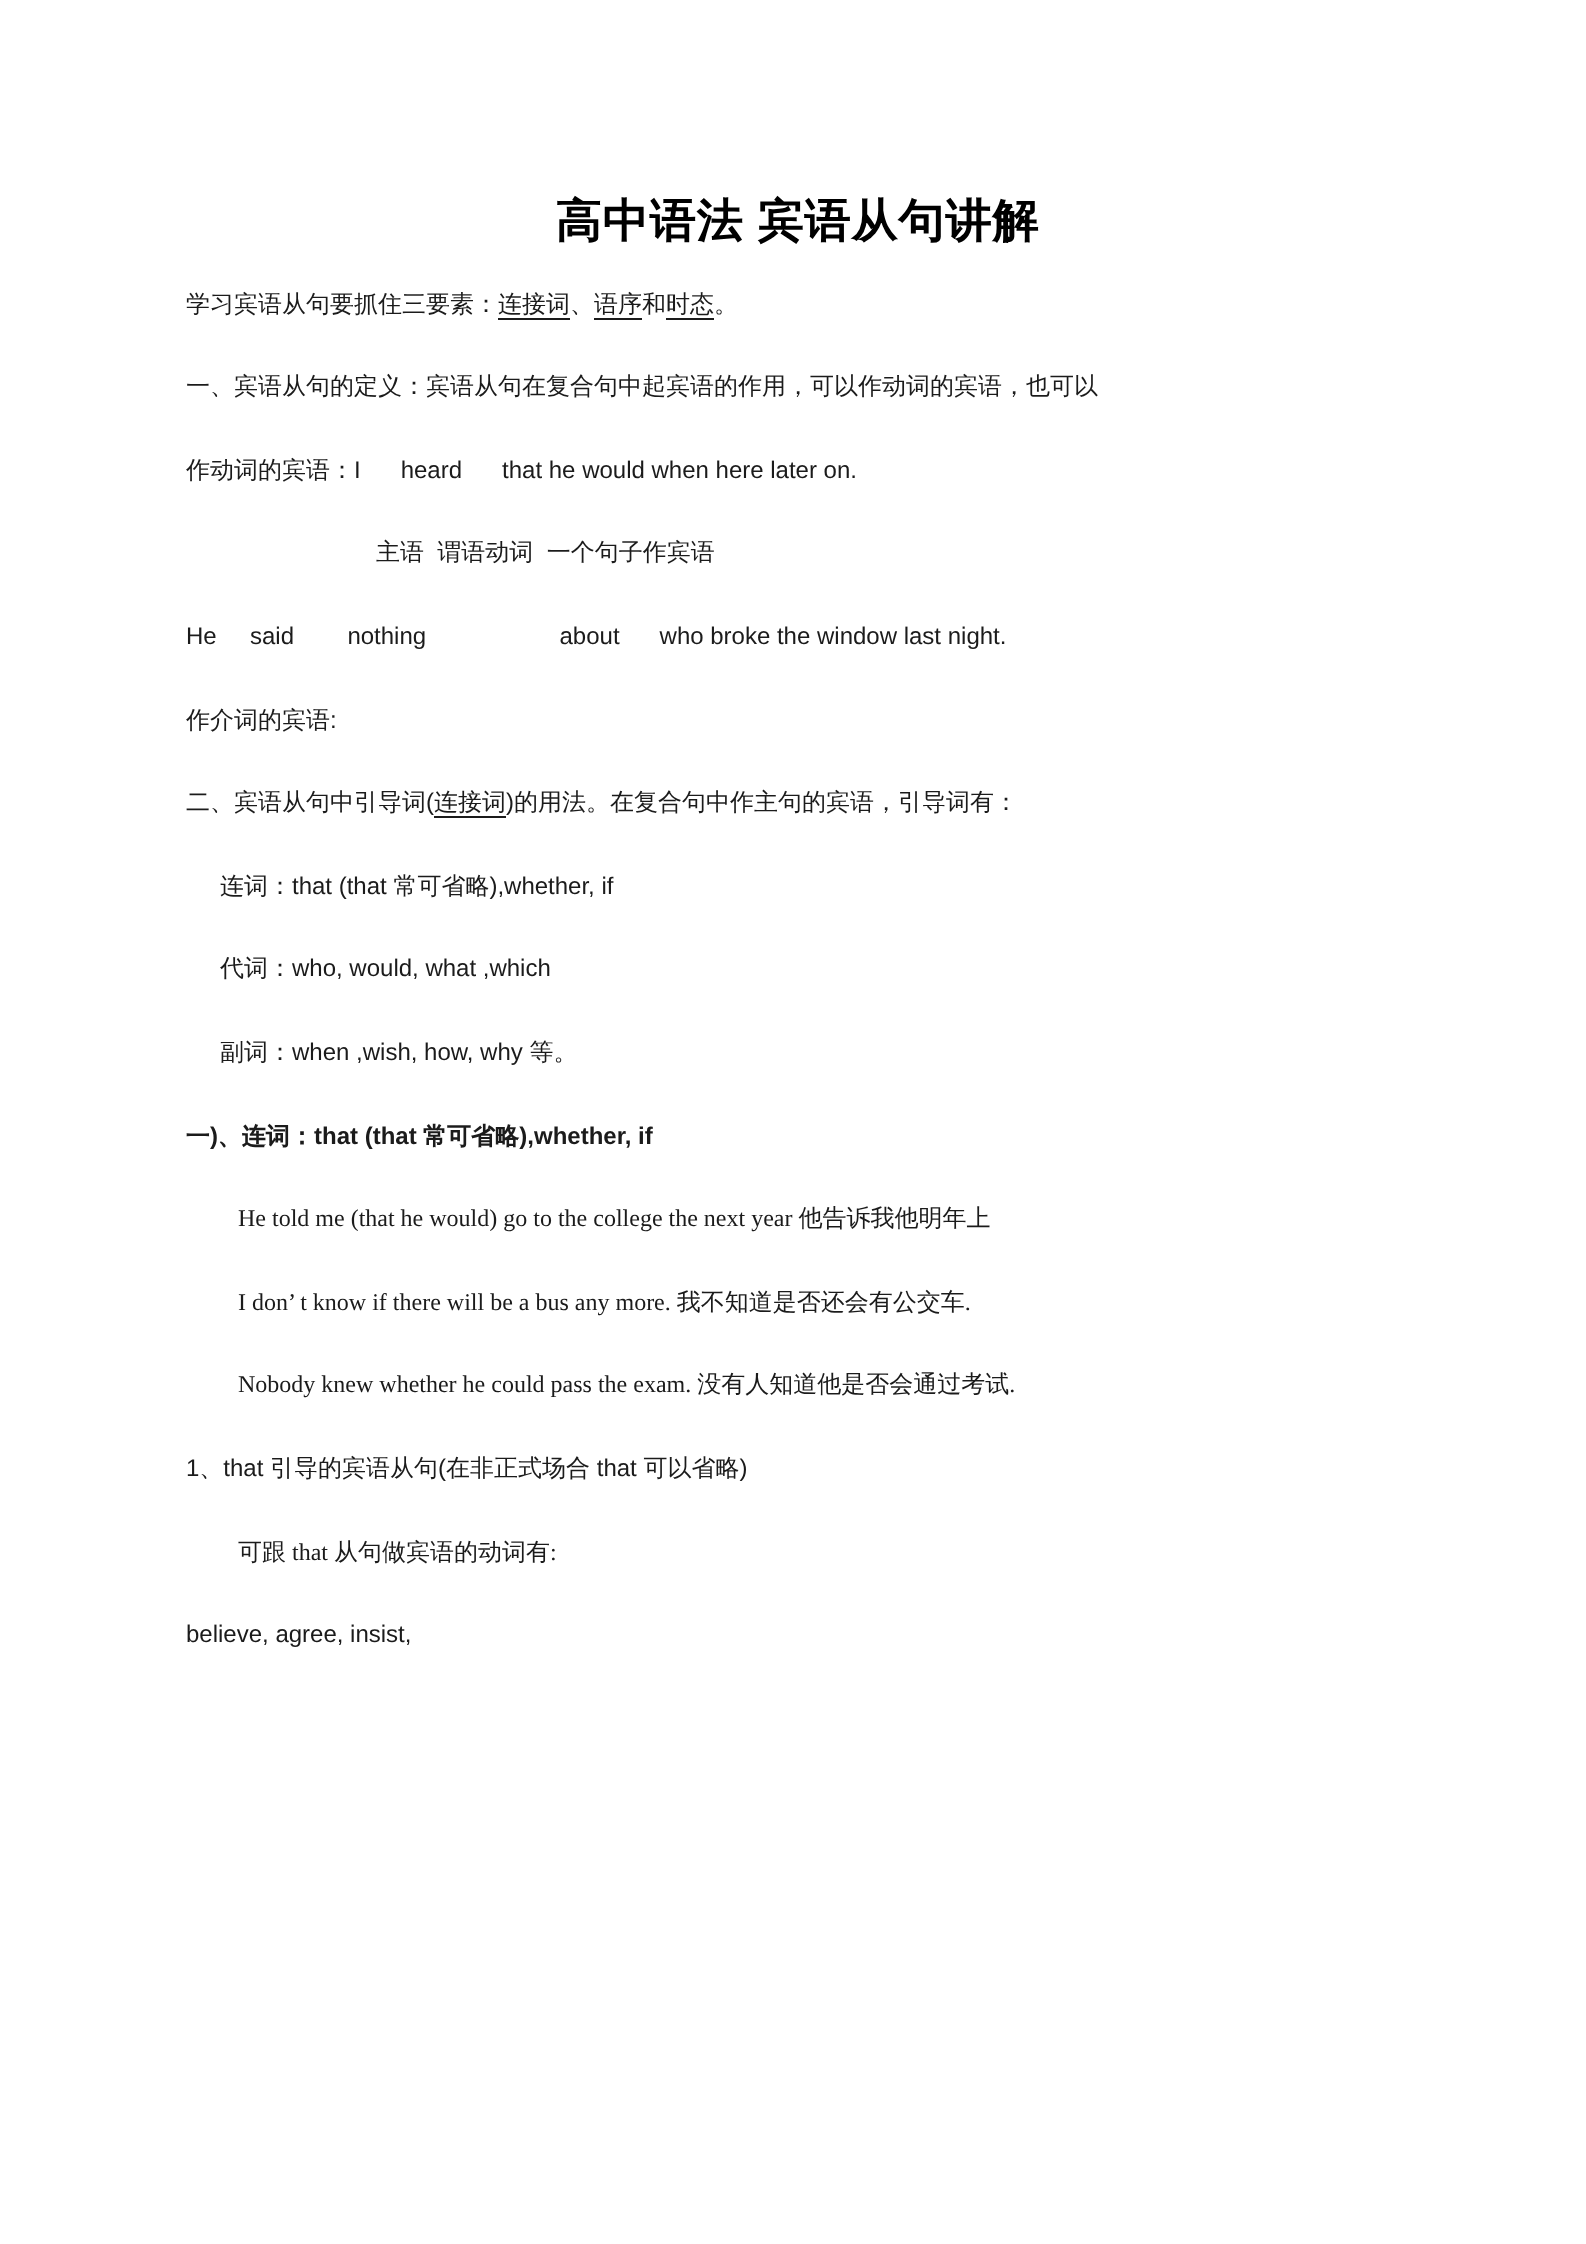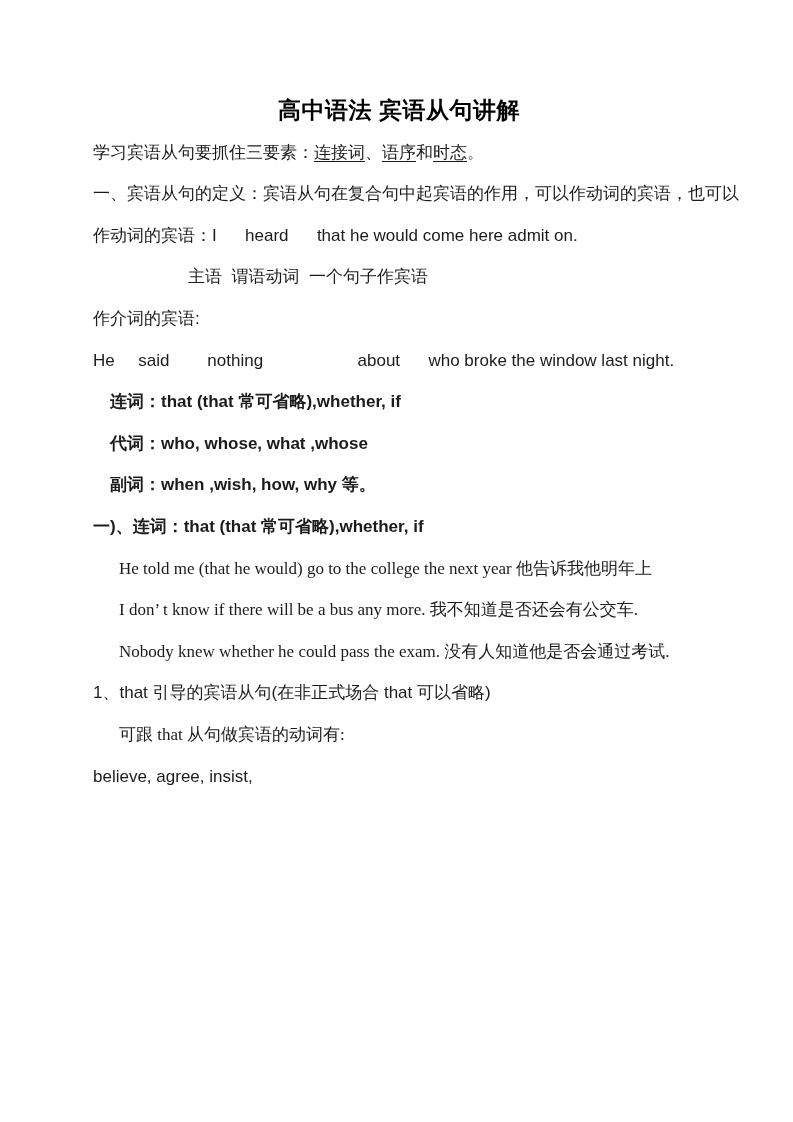--- a/index.html
+++ b/index.html
@@ -27,50 +27,51 @@
     font-size: 23px;
     font-weight: 700;
     color: #000000;
     text-align: center;
     line-height: 41.6px;
     white-space: pre;
     letter-spacing: 0.5px;
   }
   .ln {
     margin: 0;
-    font-size: 17px;
+    font-size: 12px;
     line-height: 41.6px;
     white-space: pre;
     color: #1b1b1b;
   }
   .ln.bold { font-weight: 700; }
-  .ind-1 { padding-left: 17px; font-weight: bold; }
+  .ind-1 { padding-left: 17px; }
   .ind-2 { padding-left: 26px; font-family: Liberation Serif, serif; }
   .ind-3 { padding-left: 95px; }
   .u {
     text-decoration: underline;
     text-underline-offset: 3px;
     text-decoration-thickness: 1px;
   }
 </style>
 </head>
 <body>
 
 <div class="page">
   <div class="doc">
     <h1 class="title">高中语法 宾语从句讲解</h1>
     <div>
         <p class="ln"><span>学习宾语从句要抓住三要素：</span><span class="u">连接词</span><span>、</span><span class="u">语序</span><span>和</span><span class="u">时态</span><span>。</span></p>
         <p class="ln"><span>一、宾语从句的定义：宾语从句在复合句中起宾语的作用，可以作动词的宾语，也可以</span></p>
-        <p class="ln"><span>作动词的宾语：I      heard      that he would come here admit on.</span></p>
+        <p class="ln"><span>作动词的宾语：I      heard      that he would when here later on.</span></p>
         <p class="ln ind-3"><span>主语  谓语动词  一个句子作宾语</span></p>
+        <p class="ln"><span>He     said        nothing                    about      who broke the window last night.</span></p>
         <p class="ln"><span>作介词的宾语:</span></p>
-        <p class="ln"><span>He     said        nothing                    about      who broke the window last night.</span></p>
+        <p class="ln"><span>二、宾语从句中引导词(</span><span class="u">连接词</span><span>)的用法。在复合句中作主句的宾语，引导词有：</span></p>
         <p class="ln ind-1"><span>连词：that (that 常可省略),whether, if</span></p>
-        <p class="ln ind-1"><span>代词：who, whose, what ,whose</span></p>
+        <p class="ln ind-1"><span>代词：who, would, what ,which</span></p>
         <p class="ln ind-1"><span>副词：when ,wish, how, why 等。</span></p>
         <p class="ln bold"><span>一)、连词：that (that 常可省略),whether, if</span></p>
         <p class="ln ind-2"><span>He told me (that he would) go to the college the next year 他告诉我他明年上</span></p>
         <p class="ln ind-2"><span>I don’ t know if there will be a bus any more. 我不知道是否还会有公交车.</span></p>
         <p class="ln ind-2"><span>Nobody knew whether he could pass the exam. 没有人知道他是否会通过考试.</span></p>
         <p class="ln"><span>1、that 引导的宾语从句(在非正式场合 that 可以省略)</span></p>
         <p class="ln ind-2"><span>可跟 that 从句做宾语的动词有:</span></p>
         <p class="ln"><span>believe, agree, insist,</span></p>
       </div>
   </div>

